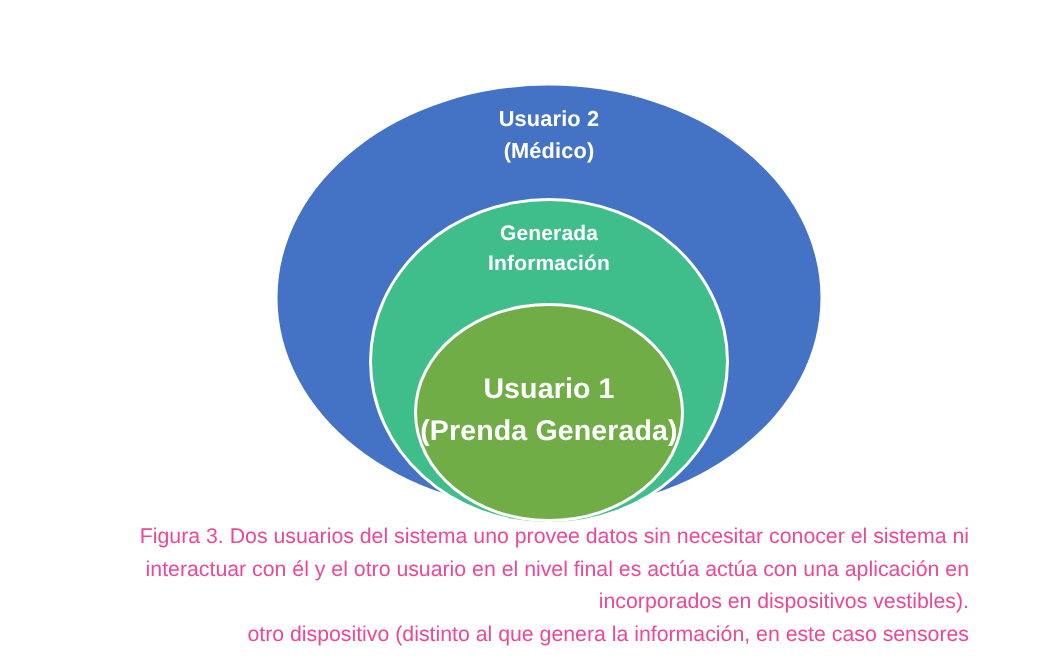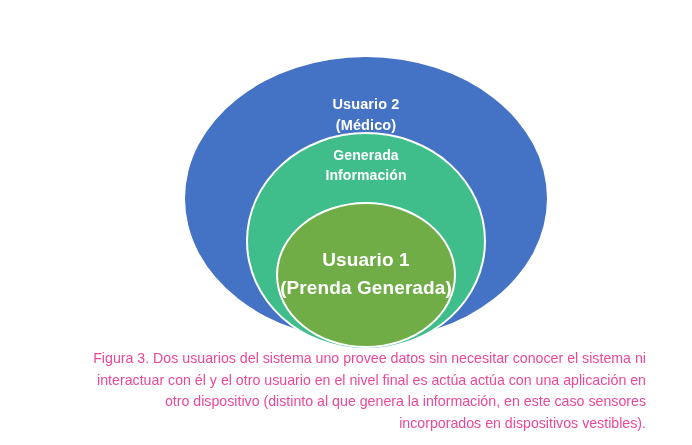--- a/index.html
+++ b/index.html
@@ -70,21 +70,20 @@
     color: #ffffff;
     font-weight: bold;
     line-height: 1.45;
     letter-spacing: 0.1px;
     pointer-events: none;
   }
 
   .label-outer {
     top: 13px;
     font-size: 14.5px;
-    margin-top: 24px;
   }
 
   .label-middle {
     top: 11px;
     font-size: 14px;
   }
 
   .label-inner {
     top: 42px;
     font-size: 19px;
@@ -137,17 +136,17 @@
         <span class="line">Usuario  1</span>
         <span class="line">(Prenda Generada)</span>
       </div>
     </div>
 
   </div>
 
   <div class="caption">
     <span class="cap-line">Figura 3. Dos usuarios del sistema uno provee datos sin necesitar conocer el sistema ni</span>
     <span class="cap-line">interactuar con él y el otro usuario en el nivel final es actúa actúa con una aplicación en</span>
+    <span class="cap-line">incorporados en dispositivos vestibles).</span>
     <span class="cap-line">otro dispositivo (distinto al que genera la información, en este caso sensores</span>
-    <span class="cap-line">incorporados en dispositivos vestibles).</span>
   </div>
 
 </div>
 
 </body></html>

